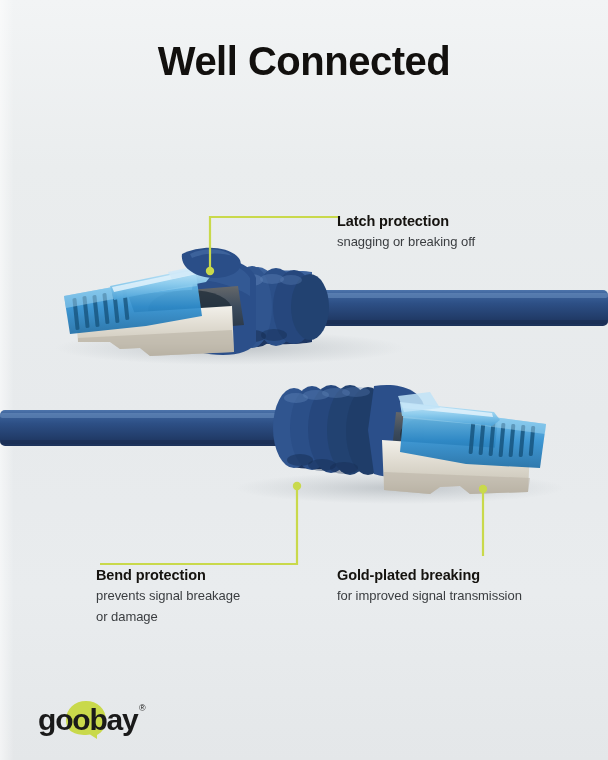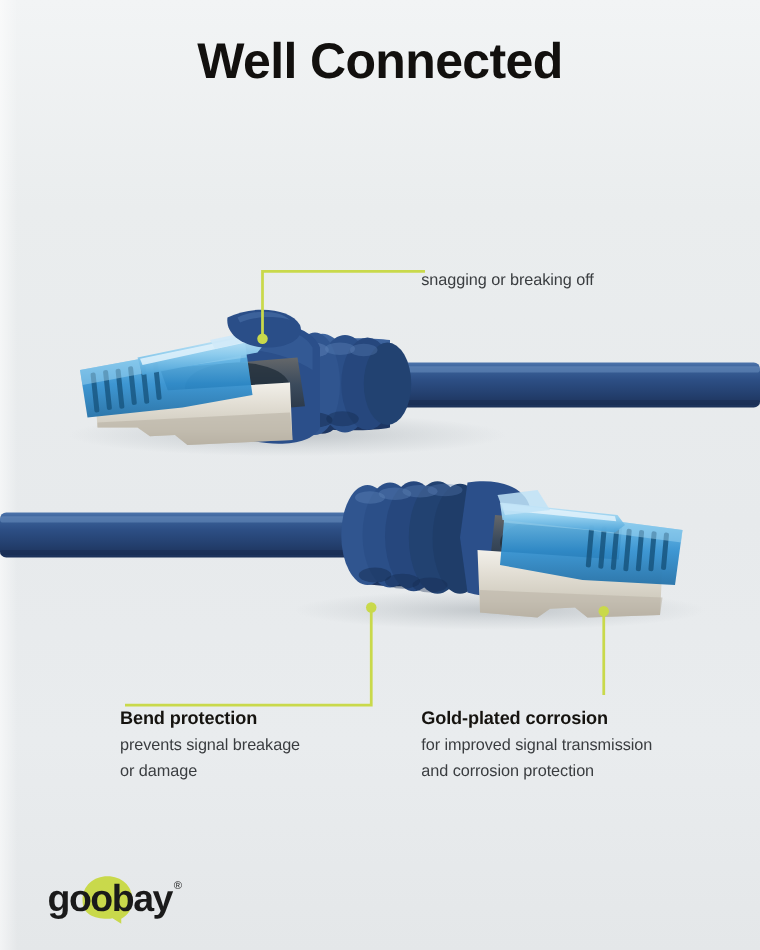--- a/index.html
+++ b/index.html
@@ -10,21 +10,21 @@
   }
   .page{
     position:relative;width:608px;height:760px;
     background:
       linear-gradient(90deg, rgba(255,255,255,.55) 0px, rgba(255,255,255,0) 14px),
       linear-gradient(180deg,#f2f4f5 0%,#eaedee 22%,#e7eaec 55%,#e9ecee 78%,#e4e7e9 100%);
   }
   
   .header{position:absolute;left:0;top:0;width:608px;text-align:center;}
   .title{
-    margin:0;padding-top:28px;
+    margin:12px;padding-top:28px;
     font-size:40px;font-weight:bold;letter-spacing:-0.5px;
     color:#12100e;line-height:1.05;
   }
   .subtitle{
     margin:0;padding-top:7px;
     font-size:25px;font-weight:normal;color:#4b4f52;line-height:1.1;
   }
   
   .callout{position:absolute;}
   .callout h3{
@@ -243,33 +243,33 @@
     <polyline points="201,5 201,84 4,84" fill="none" stroke="#c9d94b" stroke-width="2.2"></polyline>
     <circle cx="201" cy="6" r="4.2" fill="#c9d94b"></circle>
   </svg>
 
   <svg class="leader" id="leader-gold" width="30" height="80">
     <line x1="13" y1="8" x2="13" y2="74" stroke="#c9d94b" stroke-width="2.2"></line>
     <circle cx="13" cy="7" r="4.2" fill="#c9d94b"></circle>
   </svg>
 
   <div class="callout" id="callout-latch">
+    <h3>Latch protection</h3>
     <p>snagging or breaking off</p>
   </div>
 
   <div class="callout" id="callout-bend">
     <h3>Bend protection</h3>
     <p>prevents signal breakage</p>
     <p>or damage</p>
   </div>
 
   <div class="callout" id="callout-gold">
-    <h3>Gold-plated corrosion</h3>
+    <h3>Gold-plated breaking</h3>
     <p>for improved signal transmission</p>
-    <p>and corrosion protection</p>
   </div>
 
   <div class="logo">
     <svg width="130" height="40" viewBox="0 0 130 40">
       <path d="M28,20 C28,8.5 37,1 48,1 C59,1 68,8.5 68,20 C68,27 64.5,32 59,35 L59,39 L52,34.5 C50.7,34.8 49.4,35 48,35 C37,35 28,31.5 28,20 Z" fill="#c9d94b"></path>
     </svg>
     <span class="logo-word">goobay</span>
     <span class="logo-reg">®</span>
   </div>
 

